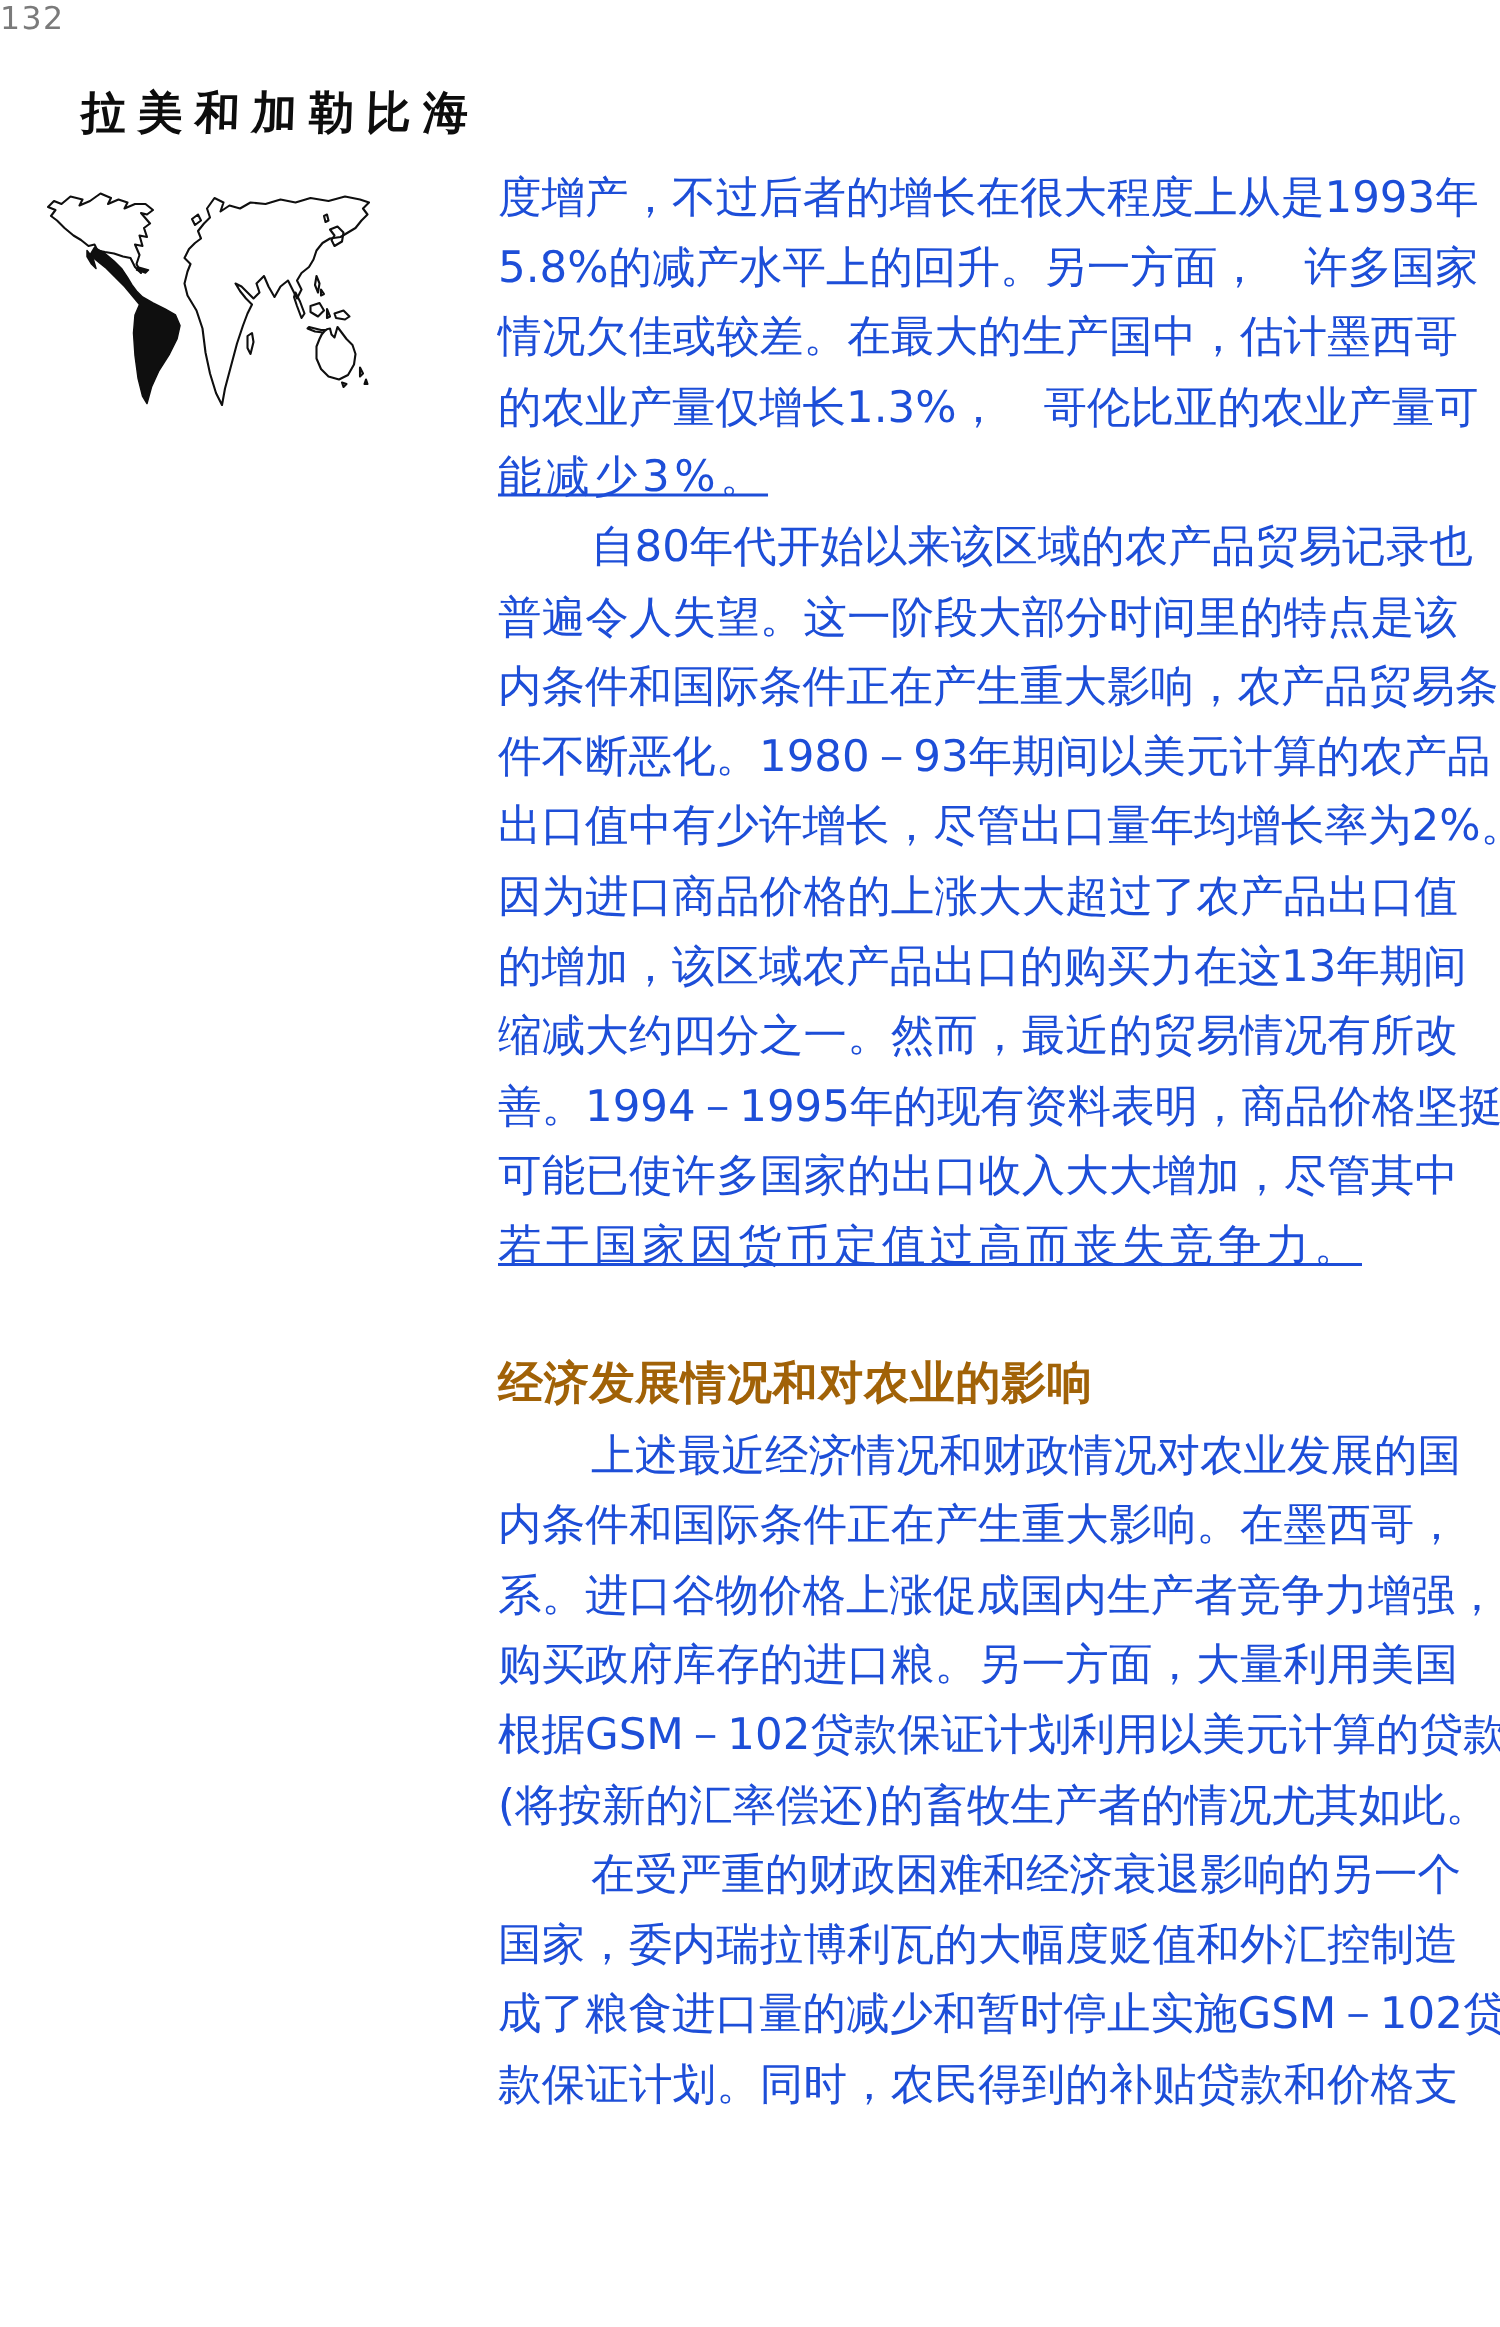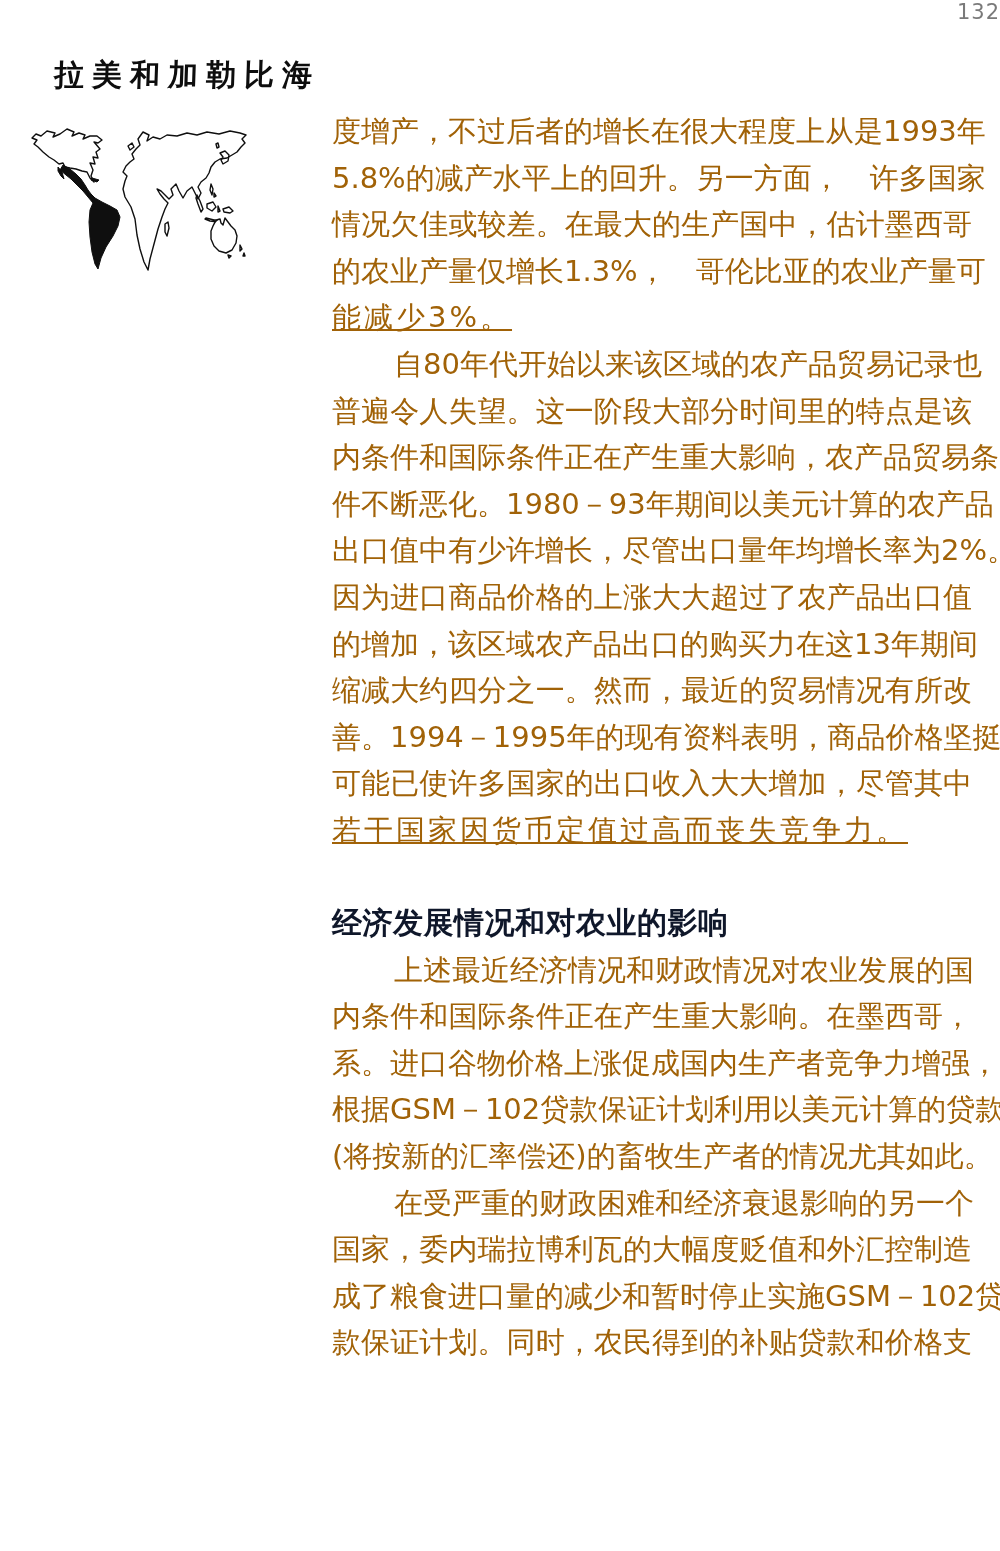--- a/index.html
+++ b/index.html
@@ -6,21 +6,21 @@
   body{
     width:1000px;height:1551px;
     background:#ffffff;
     font-family:"DejaVu Sans",sans-serif;
     position:relative;
     overflow:hidden;
     color:#121212;
   }
   .page-number{
     position:absolute;top:0;left:0;width:1000px;
-    text-align:right;
+    text-align:left;
     font-size:21px;color:#7a7a7a;
     letter-spacing:1px;
   }
   .section-header{
     position:absolute;left:54px;top:55px;
     font-size:30px;font-weight:bold;
     letter-spacing:8px;
     color:#0d0d0d;
     transform:skewX(-2deg);
   }
@@ -30,29 +30,29 @@
   }
   .textcol{
     position:absolute;left:332px;top:108px;width:640px;
   }
   .ln{
     height:46.6px;line-height:46.6px;
     font-size:29px;
     white-space:nowrap;
     text-align:justify;
     text-align-last:justify;
-    color:#a16207;
+    color:#1d4ed8;
   }
   .ln.ind{padding-left:62px;}
   .ln.end{text-align-last:left;letter-spacing:3px;text-decoration:underline;}
   .ln.blank{}
   .ln.head{
     font-weight:bold;font-size:30px;
     text-align-last:left;letter-spacing:0.5px;
-    color:#0f172a;
+    color:#a16207;
   }
 </style>
 </head>
 <body>
 
 <div class="page-number">132</div>
 
 <div class="section-header">拉美和加勒比海</div>
 
 <div class="map-wrap">
@@ -116,19 +116,20 @@
     <div class="ln just">的增加，该区域农产品出口的购买力在这13年期间</div>
     <div class="ln just">缩减大约四分之一。然而，最近的贸易情况有所改</div>
     <div class="ln just">善。1994－1995年的现有资料表明，商品价格坚挺</div>
     <div class="ln just">可能已使许多国家的出口收入大大增加，尽管其中</div>
     <div class="ln end">若干国家因货币定值过高而丧失竞争力。</div>
     <div class="ln blank"></div>
     <div class="ln head">经济发展情况和对农业的影响</div>
     <div class="ln just ind">上述最近经济情况和财政情况对农业发展的国</div>
     <div class="ln just">内条件和国际条件正在产生重大影响。在墨西哥，</div>
     <div class="ln just">系。进口谷物价格上涨促成国内生产者竞争力增强，</div>
+    <div class="ln just">购买政府库存的进口粮。另一方面，大量利用美国</div>
     <div class="ln just">根据GSM－102贷款保证计划利用以美元计算的贷款</div>
     <div class="ln just">(将按新的汇率偿还)的畜牧生产者的情况尤其如此。</div>
     <div class="ln just ind">在受严重的财政困难和经济衰退影响的另一个</div>
     <div class="ln just">国家，委内瑞拉博利瓦的大幅度贬值和外汇控制造</div>
     <div class="ln just">成了粮食进口量的减少和暂时停止实施GSM－102贷</div>
     <div class="ln just">款保证计划。同时，农民得到的补贴贷款和价格支</div>
   </div>
 
 </body></html>

